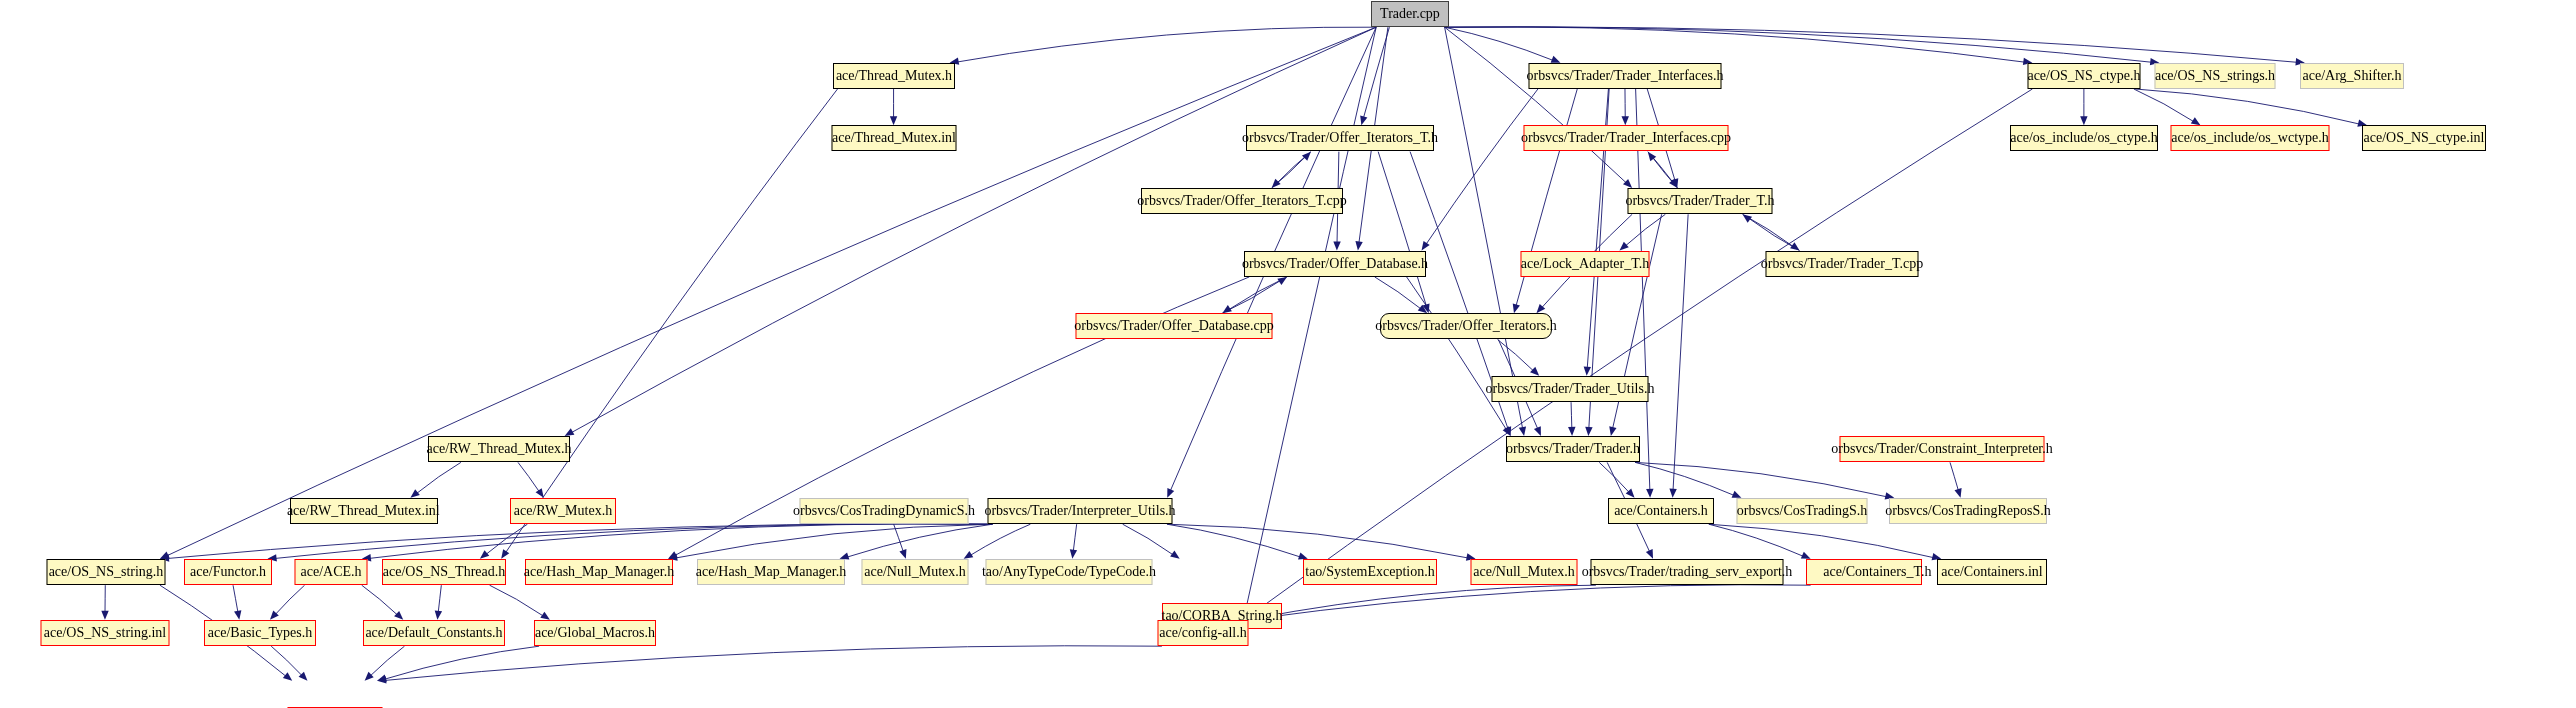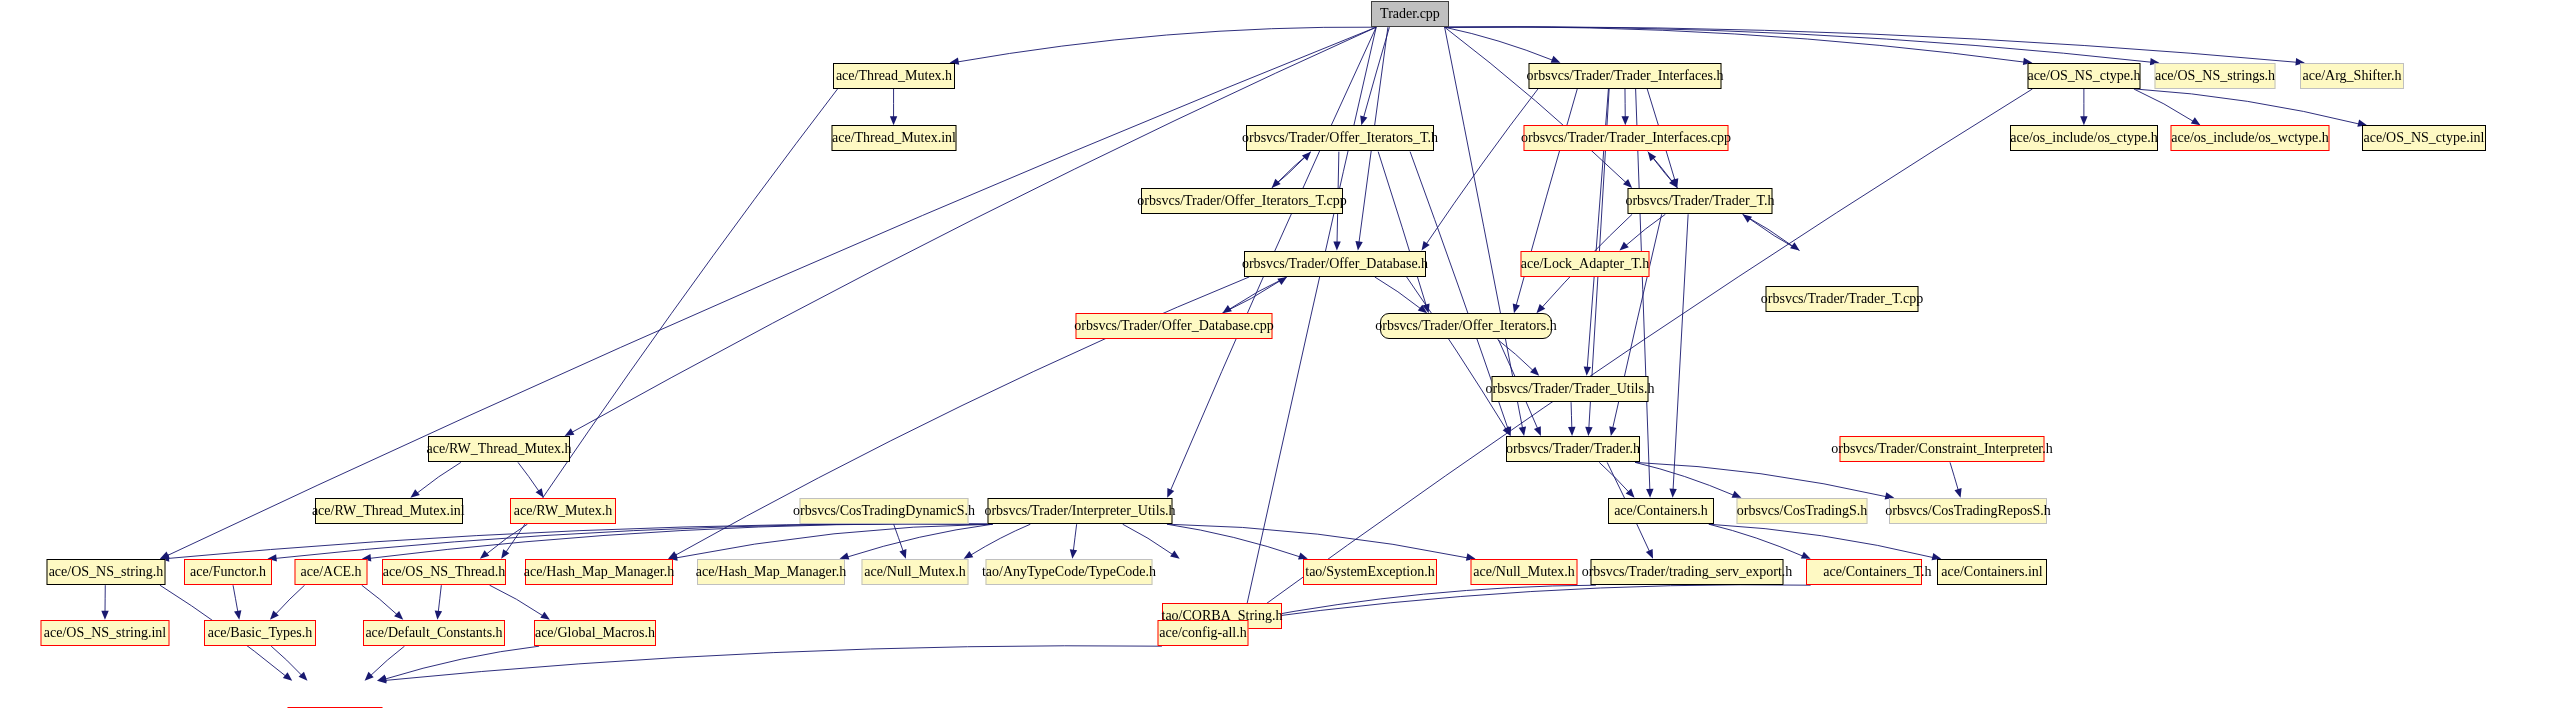--- a/index.html
+++ b/index.html
@@ -191,28 +191,28 @@
     <div class="node" style="left: 894px; top: 138px; width: 125px;">ace/Thread_Mutex.inl</div>
     <div class="node" style="left: 1340px; top: 138px; width: 188px;">orbsvcs/Trader/Offer_Iterators_T.h</div>
     <div class="node red" style="left: 1626px; top: 138px; width: 205px;">orbsvcs/Trader/Trader_Interfaces.cpp</div>
     <div class="node" style="left: 2084px; top: 138px; width: 148px;">ace/os_include/os_ctype.h</div>
     <div class="node red" style="left: 2250px; top: 138px; width: 159px;">ace/os_include/os_wctype.h</div>
     <div class="node" style="left: 2424px; top: 138px; width: 124px;">ace/OS_NS_ctype.inl</div>
     <div class="node" style="left: 1242px; top: 201px; width: 202px;">orbsvcs/Trader/Offer_Iterators_T.cpp</div>
     <div class="node" style="left: 1700px; top: 201px; width: 145px;">orbsvcs/Trader/Trader_T.h</div>
     <div class="node" style="left: 1335px; top: 264px; width: 182px;">orbsvcs/Trader/Offer_Database.h</div>
     <div class="node red" style="left: 1585px; top: 264px; width: 129px;">ace/Lock_Adapter_T.h</div>
-    <div class="node" style="left: 1842px; top: 264px; width: 153px; margin-top: 35px;">orbsvcs/Trader/Trader_T.cpp</div>
+    <div class="node" style="left: 1842px; top: 264px; width: 153px;">orbsvcs/Trader/Trader_T.cpp</div>
     <div class="node red" style="left: 1174px; top: 326px; width: 197px;">orbsvcs/Trader/Offer_Database.cpp</div>
     <div class="node" style="left: 1466px; top: 326px; width: 172px; border-radius: 9px;">orbsvcs/Trader/Offer_Iterators.h</div>
     <div class="node" style="left: 1570px; top: 389px; width: 157px; text-align: center;">orbsvcs/Trader/Trader_Utils.h</div>
     <div class="node" style="left: 1573px; top: 449px; width: 134px;">orbsvcs/Trader/Trader.h</div>
     <div class="node red" style="left: 1942px; top: 449px; width: 205px;">orbsvcs/Trader/Constraint_Interpreter.h</div>
     <div class="node" style="left: 499px; top: 449px; width: 142px;">ace/RW_Thread_Mutex.h</div>
-    <div class="node" style="left: 389px; top: 511px; width: 148px; padding-left: 6px;">ace/RW_Thread_Mutex.inl</div>
+    <div class="node" style="left: 364px; top: 511px; width: 148px; padding-left: 6px;">ace/RW_Thread_Mutex.inl</div>
     <div class="node red" style="left: 563px; top: 511px; width: 106px;">ace/RW_Mutex.h</div>
     <div class="node gray" style="left: 884px; top: 511px; width: 169px;">orbsvcs/CosTradingDynamicS.h</div>
     <div class="node" style="left: 1080px; top: 511px; width: 185px;">orbsvcs/Trader/Interpreter_Utils.h</div>
     <div class="node" style="left: 1661px; top: 511px; width: 106px;">ace/Containers.h</div>
     <div class="node gray" style="left: 1802px; top: 511px; width: 131px;">orbsvcs/CosTradingS.h</div>
     <div class="node gray" style="left: 1968px; top: 511px; width: 158px;">orbsvcs/CosTradingReposS.h</div>
     <div class="node" style="left: 106px; top: 572px; width: 119px;">ace/OS_NS_string.h</div>
     <div class="node red" style="left: 228px; top: 572px; width: 88px;">ace/Functor.h</div>
     <div class="node red" style="left: 331px; top: 572px; width: 73px;">ace/ACE.h</div>
     <div class="node red" style="left: 444px; top: 572px; width: 124px;">ace/OS_NS_Thread.h</div>

